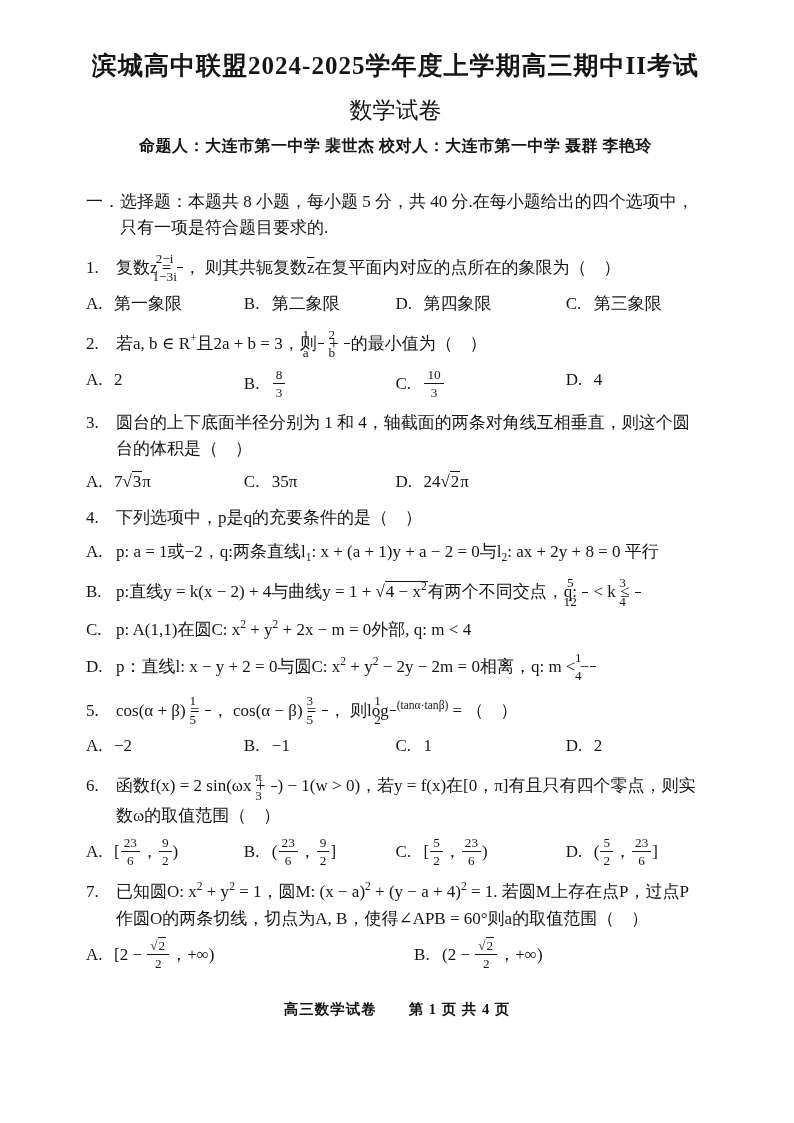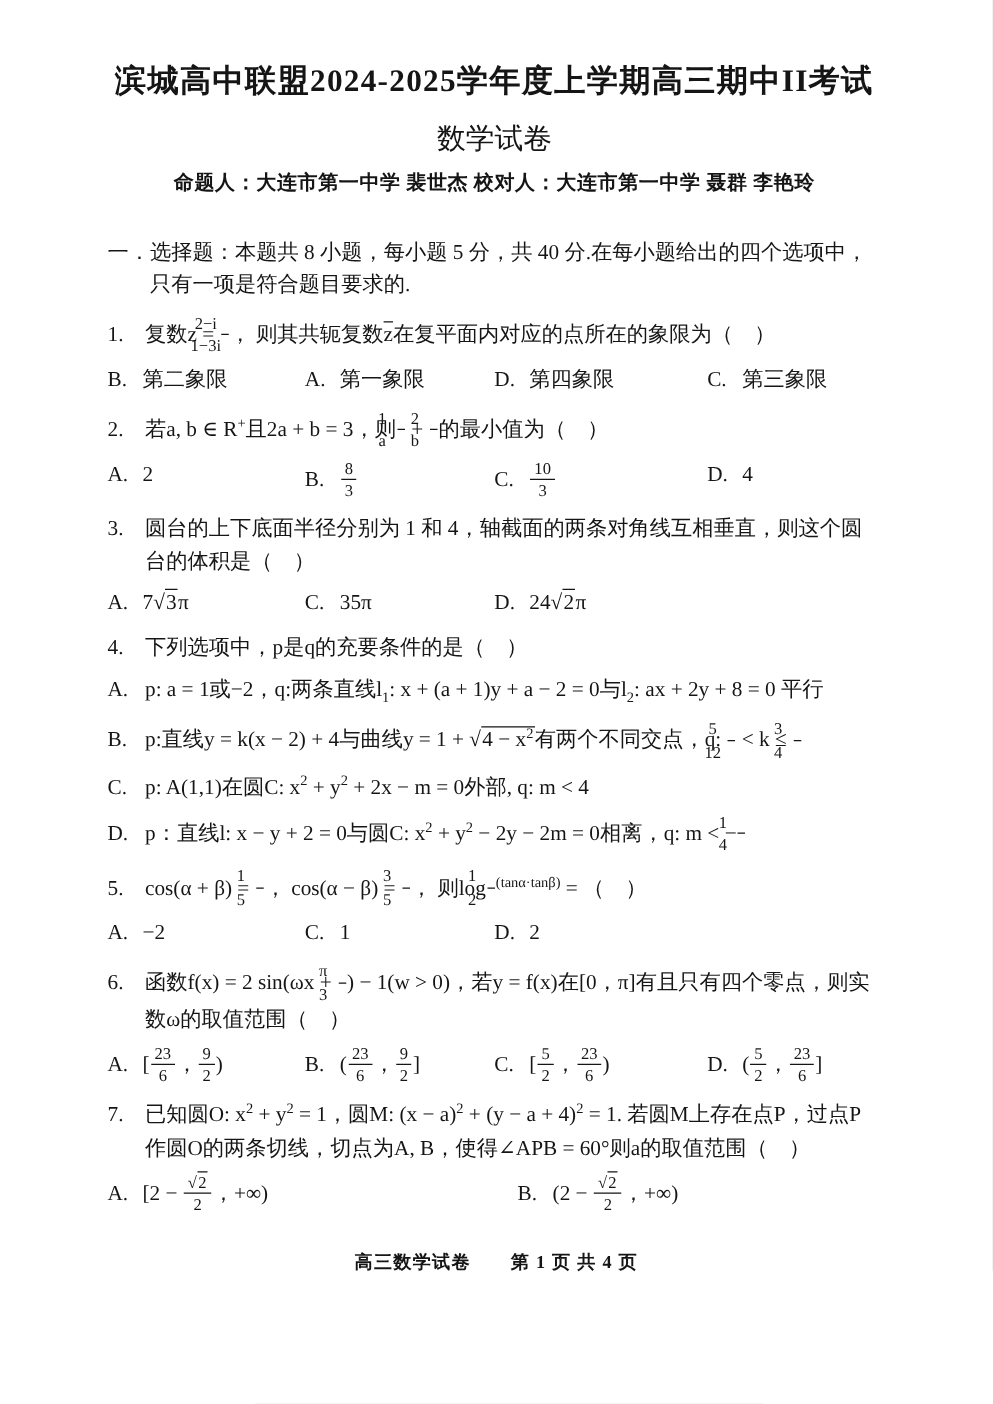--- a/index.html
+++ b/index.html
@@ -51,22 +51,22 @@
 
     <div class="sec-head">
       <span class="secno">一．</span><span>选择题：本题共 8 小题，每小题 5 分，共 40 分.在每小题给出的四个选项中，只有一项是符合题目要求的.</span>
     </div>
 
     <div class="q">
       <div class="q-stem">
         <span class="qno">1.</span><span>复数z = <span class="fr"><span class="n">2−i</span><span class="d">1−3i</span></span>，  则其共轭复数<span class="ovl">z</span>在复平面内对应的点所在的象限为（　）</span>
       </div>
       <div class="opts cols4">
+        <div class="opt"><span class="olabel">A.</span><span>第一象限</span></div>
         <div class="opt"><span class="olabel">B.</span><span>第二象限</span></div>
-        <div class="opt"><span class="olabel">A.</span><span>第一象限</span></div>
         <div class="opt"><span class="olabel">D.</span><span>第四象限</span></div>
         <div class="opt"><span class="olabel">C.</span><span>第三象限</span></div>
       </div>
     </div>
 
     <div class="q">
       <div class="q-stem">
         <span class="qno">2.</span><span>若a, b ∈ R<sup>+</sup>且2a + b = 3，则<span class="fr"><span class="n">1</span><span class="d">a</span></span> + <span class="fr"><span class="n">2</span><span class="d">b</span></span>的最小值为（　）</span>
       </div>
       <div class="opts cols4">
@@ -97,20 +97,21 @@
       <div class="opt-block"><span class="olabel">C.</span><span>p: A(1,1)在圆C: x<sup>2</sup> + y<sup>2</sup> + 2x − m = 0外部, q: m &lt; 4</span></div>
       <div class="opt-block"><span class="olabel">D.</span><span>p：直线l: x − y + 2 = 0与圆C: x<sup>2</sup> + y<sup>2</sup> − 2y − 2m = 0相离，q: m &lt; −<span class="fr"><span class="n">1</span><span class="d">4</span></span></span></div>
     </div>
 
     <div class="q">
       <div class="q-stem">
         <span class="qno">5.</span><span>cos(α + β) = <span class="fr"><span class="n">1</span><span class="d">5</span></span>，  cos(α − β) = <span class="fr"><span class="n">3</span><span class="d">5</span></span>，  则log<span class="fr"><span class="n">1</span><span class="d">2</span></span><sup>(tanα·tanβ)</sup> = （　）</span>
       </div>
       <div class="opts cols4">
         <div class="opt"><span class="olabel">A.</span><span>−2</span></div>
+        <div class="opt"><span class="olabel">B.</span><span>−1</span></div>
         <div class="opt"><span class="olabel">C.</span><span>1</span></div>
         <div class="opt"><span class="olabel">D.</span><span>2</span></div>
       </div>
     </div>
 
     <div class="q">
       <div class="q-stem">
         <span class="qno">6.</span><span>函数f(x) = 2 sin(ωx + <span class="fr"><span class="n">π</span><span class="d">3</span></span>) − 1(w &gt; 0)，若y = f(x)在[0，π]有且只有四个零点，则实数ω的取值范围（　）</span>
       </div>
       <div class="opts cols4">

